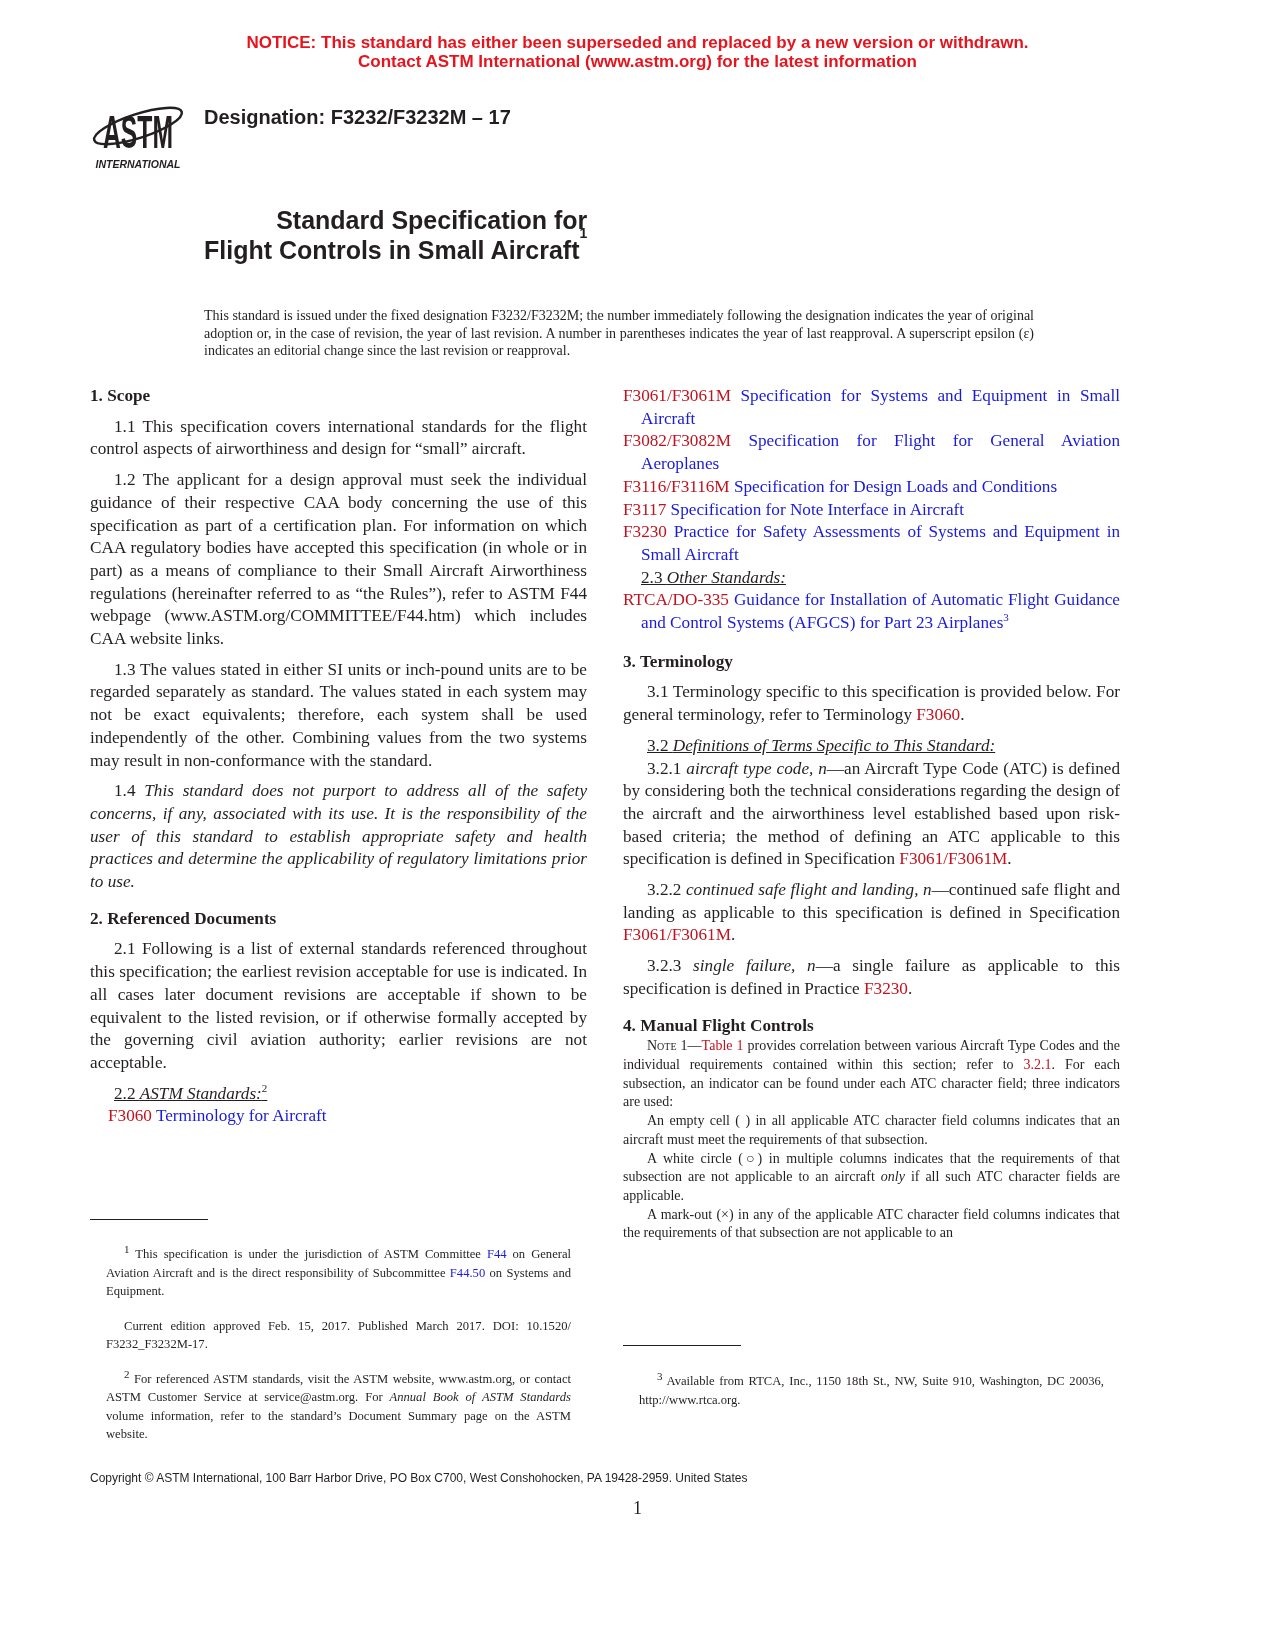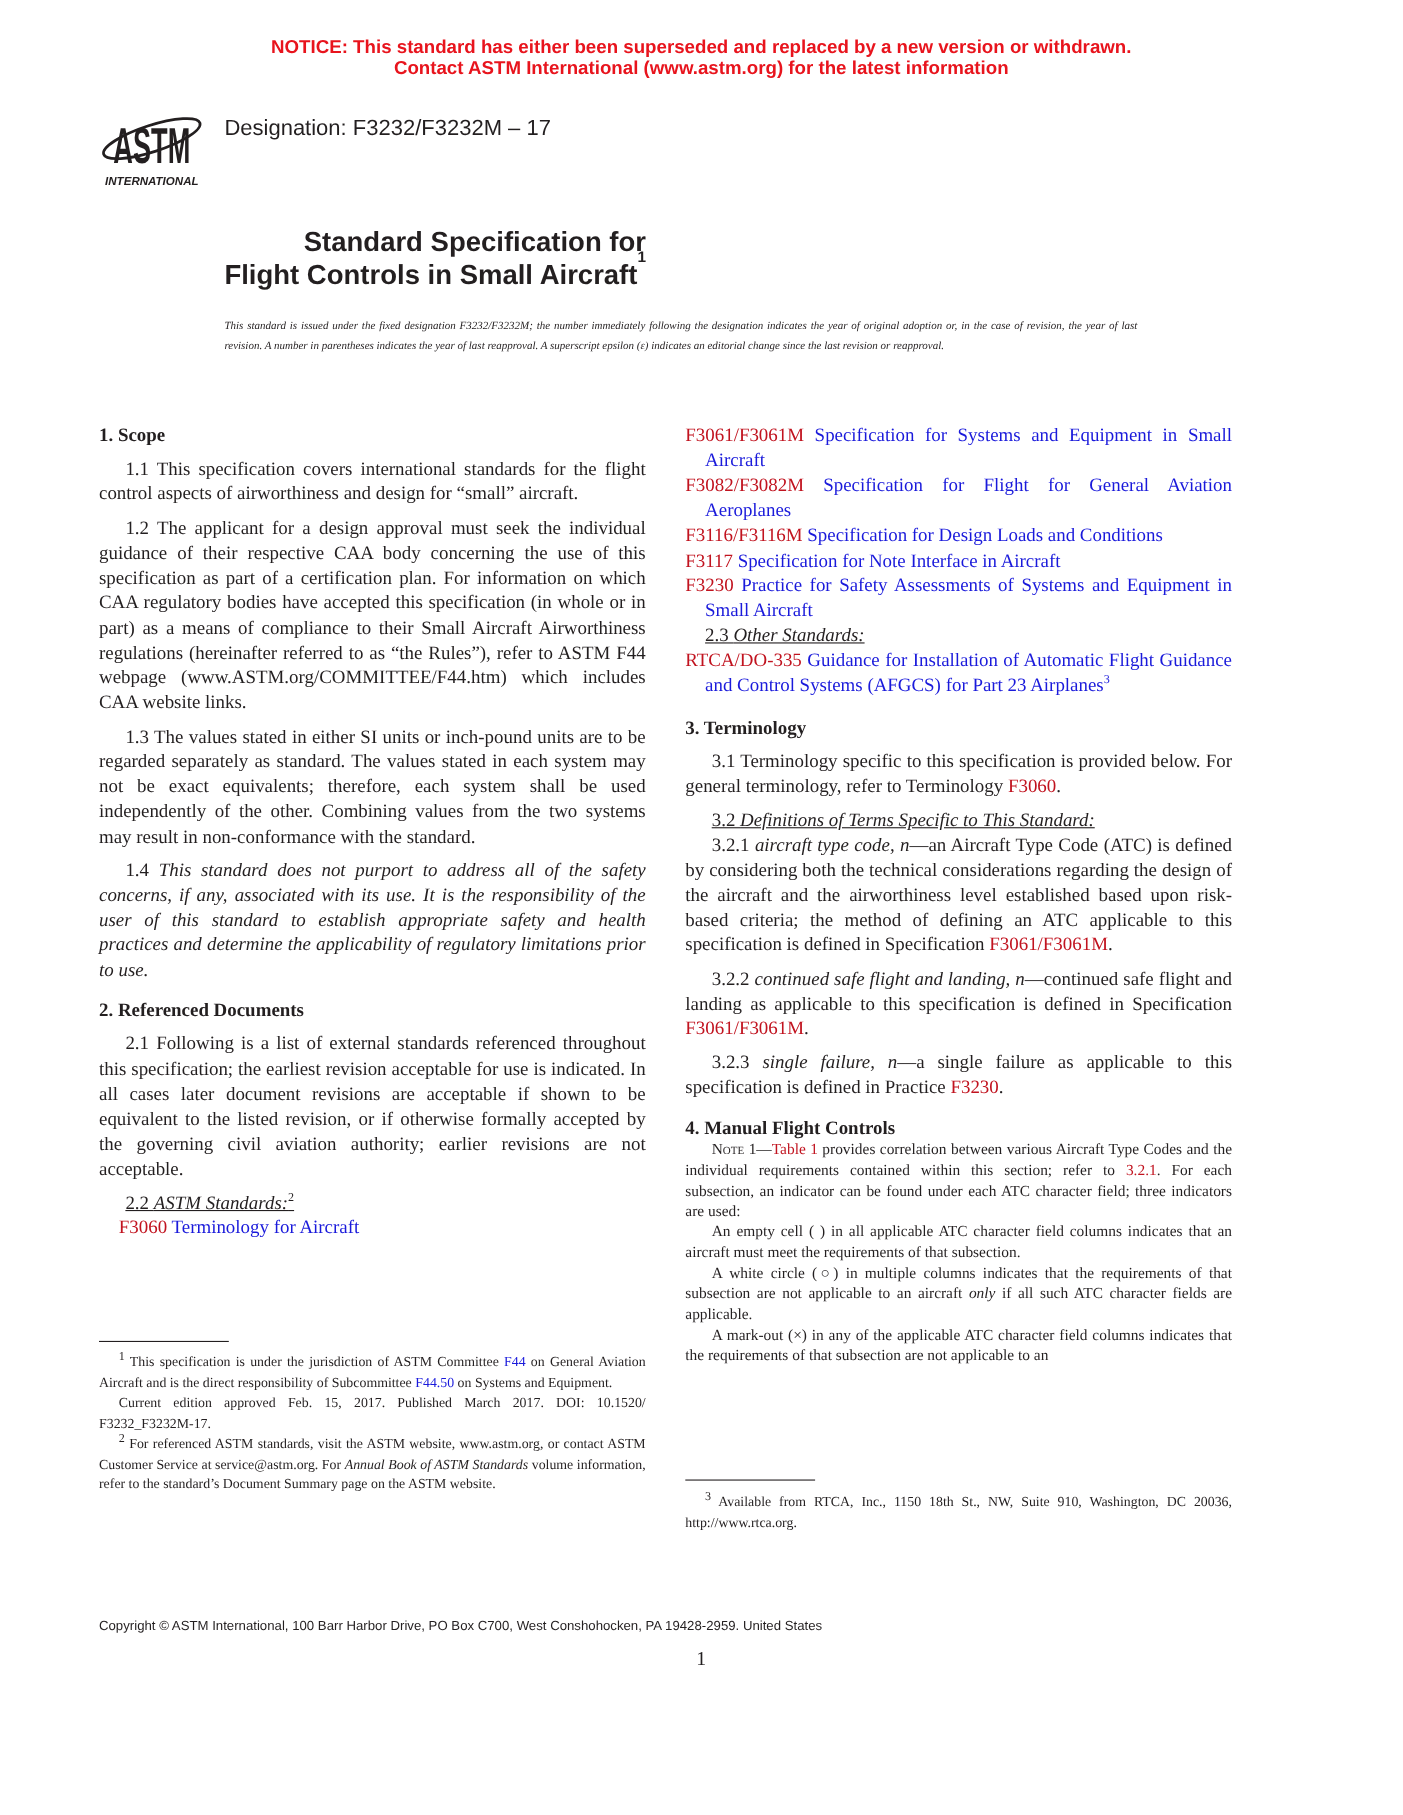--- a/index.html
+++ b/index.html
@@ -3,43 +3,43 @@
 <meta charset="utf-8">
 <style>
   html, body { margin: 0; padding: 0; background: #ffffff; }
   body { width: 1275px; height: 1650px; position: relative; overflow: hidden; color: #231f20; }
   .sans { font-family: "Liberation Sans", "DejaVu Sans", sans-serif; }
   .serif { font-family: "Liberation Serif", "DejaVu Serif", serif; }
   .abs { position: absolute; }
 
   .notice { left: 0; width: 1275px; top: 33px; text-align: center; color: #e8141d; font-weight: bold; font-size: 17px; line-height: 19px; }
   .logo { left: 88px; top: 92px; width: 106px; height: 80px; }
-  .designation { left: 204px; top: 106px; font-size: 20px; font-weight: normal; color: #231f20; }
+  .designation { left: 204px; top: 106px; font-size: 20px; font-weight: bold; color: #231f20; }
   .title { left: 204px; top: 205px; font-size: 25px; font-weight: bold; line-height: 30px; color: #231f20; text-align: right; }
   .title sup { font-size: 14px; vertical-align: top; position: relative; top: -2px; }
-  .issue { left: 204px; top: 288px; width: 830px; font-size: 10px; line-height: 17.5px; text-align: justify; font-style: italic; }
+  .issue { left: 204px; top: 307px; width: 830px; font-size: 14px; line-height: 17.5px; text-align: justify; }
 
   .col { top: 385px; width: 497px; font-size: 17.2px; line-height: 22.7px; text-align: justify; }
   .col.left { left: 90px; }
   .col.right { left: 623px; }
   .h { font-weight: bold; margin: 0 0 8px 0; }
   .p { margin: 0 0 8px 0; text-indent: 24px; }
   .p.tight { margin-bottom: 0; text-decoration: underline; }
   .ref { padding-left: 18px; text-indent: -18px; margin: 0; }
   .code { color: #c1131f; }
   .linktext { color: #1a1adb; }
   .red { color: #c1131f; }
   .blue { color: #1a1adb; }
   i { font-style: italic; }
   .sc { font-variant: small-caps; }
   sup { font-size: 11px; line-height: 0; }
 
   .fnrule { width: 118px; height: 0; border-top: 1.5px solid #231f20; }
   .fn { font-size: 12.6px; line-height: 18.5px; text-align: justify; }
-  .fn .p { margin: 0; text-indent: 18px; }
+  .fn .p { margin: 16px; text-indent: 18px; }
   .note { font-size: 14px; line-height: 18.7px; text-align: justify; }
   .note .p { margin: 0; text-indent: 24px; }
 
   .copyright { left: 90px; top: 1471px; font-size: 12px; color: #231f20; }
   .pagenum { left: 0; width: 1275px; top: 1498px; text-align: center; font-size: 18px; }
 </style>
 </head>
 <body>
 
 <div class="abs notice sans">

